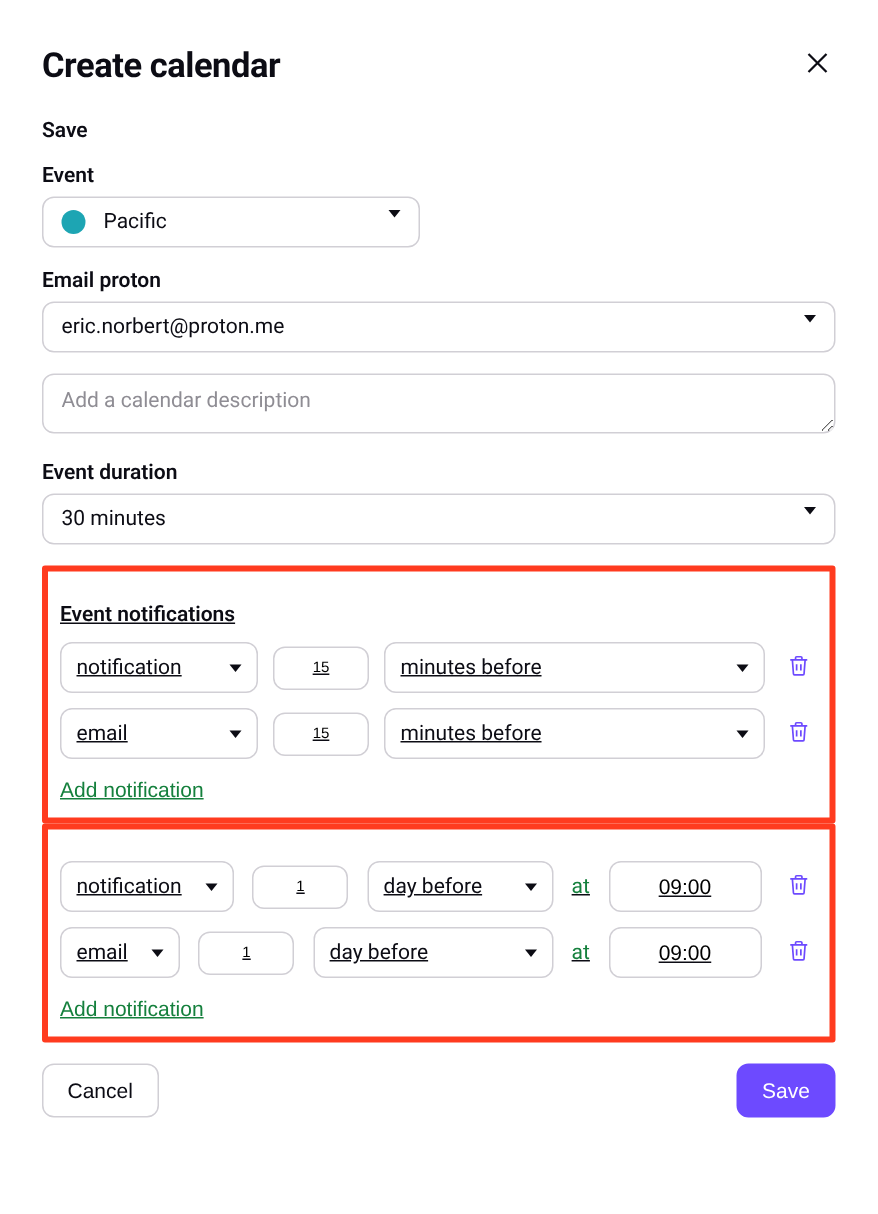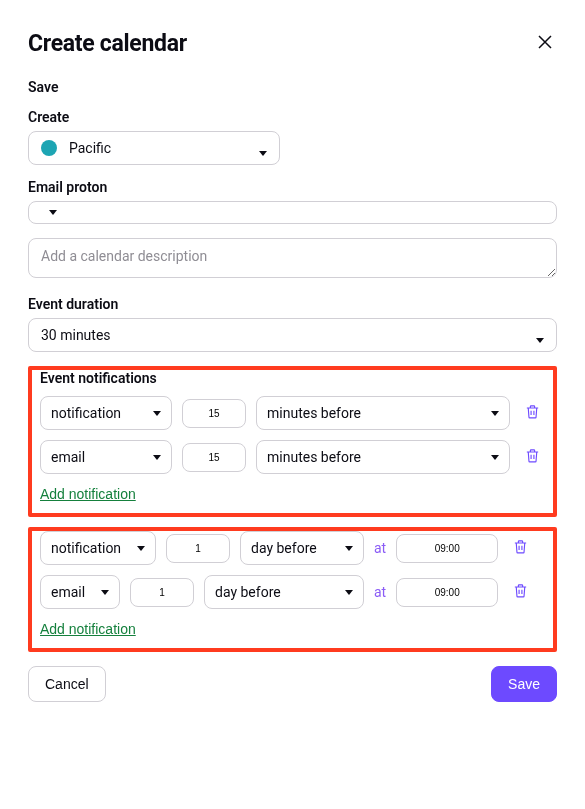--- a/index.html
+++ b/index.html
@@ -47,21 +47,21 @@
     outline: none;
   }
   .text-input::placeholder { color: #8f8d94; }
   .text-input.focused {
     border: 1px solid #6d4aff;
     box-shadow: 0 0 0 3px rgba(109,74,255,0.18);
   }
 
   .select-row {
     display: flex;
-    align-items: flex-end;
+    align-items: flex-start;
     border: 1px solid #d1cfd5;
     border-radius: 8px;
     padding: 8px 12px;
     font-size: 14px;
     background: #fff;
     cursor: pointer;
     position: relative;
   }
   .select-row.full { width: 100%; justify-content: space-between; }
   .select-row.half { width: 252px; justify-content: space-between; }
@@ -87,30 +87,31 @@
     resize: vertical;
     min-height: 40px;
     height: 40px;
     font-family: inherit;
   }
   .textarea::placeholder { color: #8f8d94; }
 
   .highlight-box {
     border: 4px solid #ff3b1f;
     border-radius: 2px;
-    padding: 0 8px 10px 8px;
-    margin-bottom: 10px;
+    padding: 21px 8px 10px 8px;
+    text-decoration: underline;
   }
   .highlight-box .field-label { margin-bottom: 10px; }
 
   .notif-row {
     display: flex;
     align-items: center;
     gap: 10px;
     margin-bottom: 10px;
+    justify-content: space-between;
   }
   .sel {
     display: flex;
     align-items: center;
     justify-content: space-between;
     border: 1px solid #d1cfd5;
     border-radius: 8px;
     padding: 8px 10px;
     font-size: 14px;
     background: #fff;
@@ -121,25 +122,25 @@
     border-radius: 8px;
     padding: 8px 4px;
     font-size: 10px;
     text-align: center;
     width: 64px;
   }
   .time-input {
     border: 1px solid #d1cfd5;
     border-radius: 8px;
     padding: 8px 12px;
-    font-size: 10px;
+    font-size: 14px;
     text-align: center;
     width: 102px;
   }
-  .at-label { font-size: 14px; color: #8b5cf6; }
+  .at-label { font-size: 14px; color: #15803d; }
 
   .trash-btn {
     background: none;
     border: none;
     cursor: pointer;
     padding: 4px;
     color: #6d4aff;
     flex-shrink: 0;
   }
   .trash-btn svg { width: 17px; height: 17px; }
@@ -188,33 +189,34 @@
       <path d="M2 2 L14 14 M14 2 L2 14"></path>
     </svg>
   </button>
 </div>
 
 <div class="field-group">
   <label class="field-label">Save</label>
 </div>
 
 <div class="field-group">
-  <label class="field-label">Create</label>
+  <label class="field-label">Event</label>
   <div class="select-row half">
     <div style="display:flex;align-items:center;">
       <span class="color-dot"></span>
       <span>Pacific</span>
     </div>
     <span class="caret"></span>
   </div>
 </div>
 
 <div class="field-group">
   <label class="field-label">Email proton</label>
   <div class="select-row full">
+    <span>eric.norbert@proton.me</span>
     <span class="caret"></span>
   </div>
 </div>
 
 <div class="field-group">
   <textarea class="textarea" placeholder="Add a calendar description" style=""></textarea>
 </div>
 
 <div class="field-group">
   <label class="field-label">Event duration</label>

